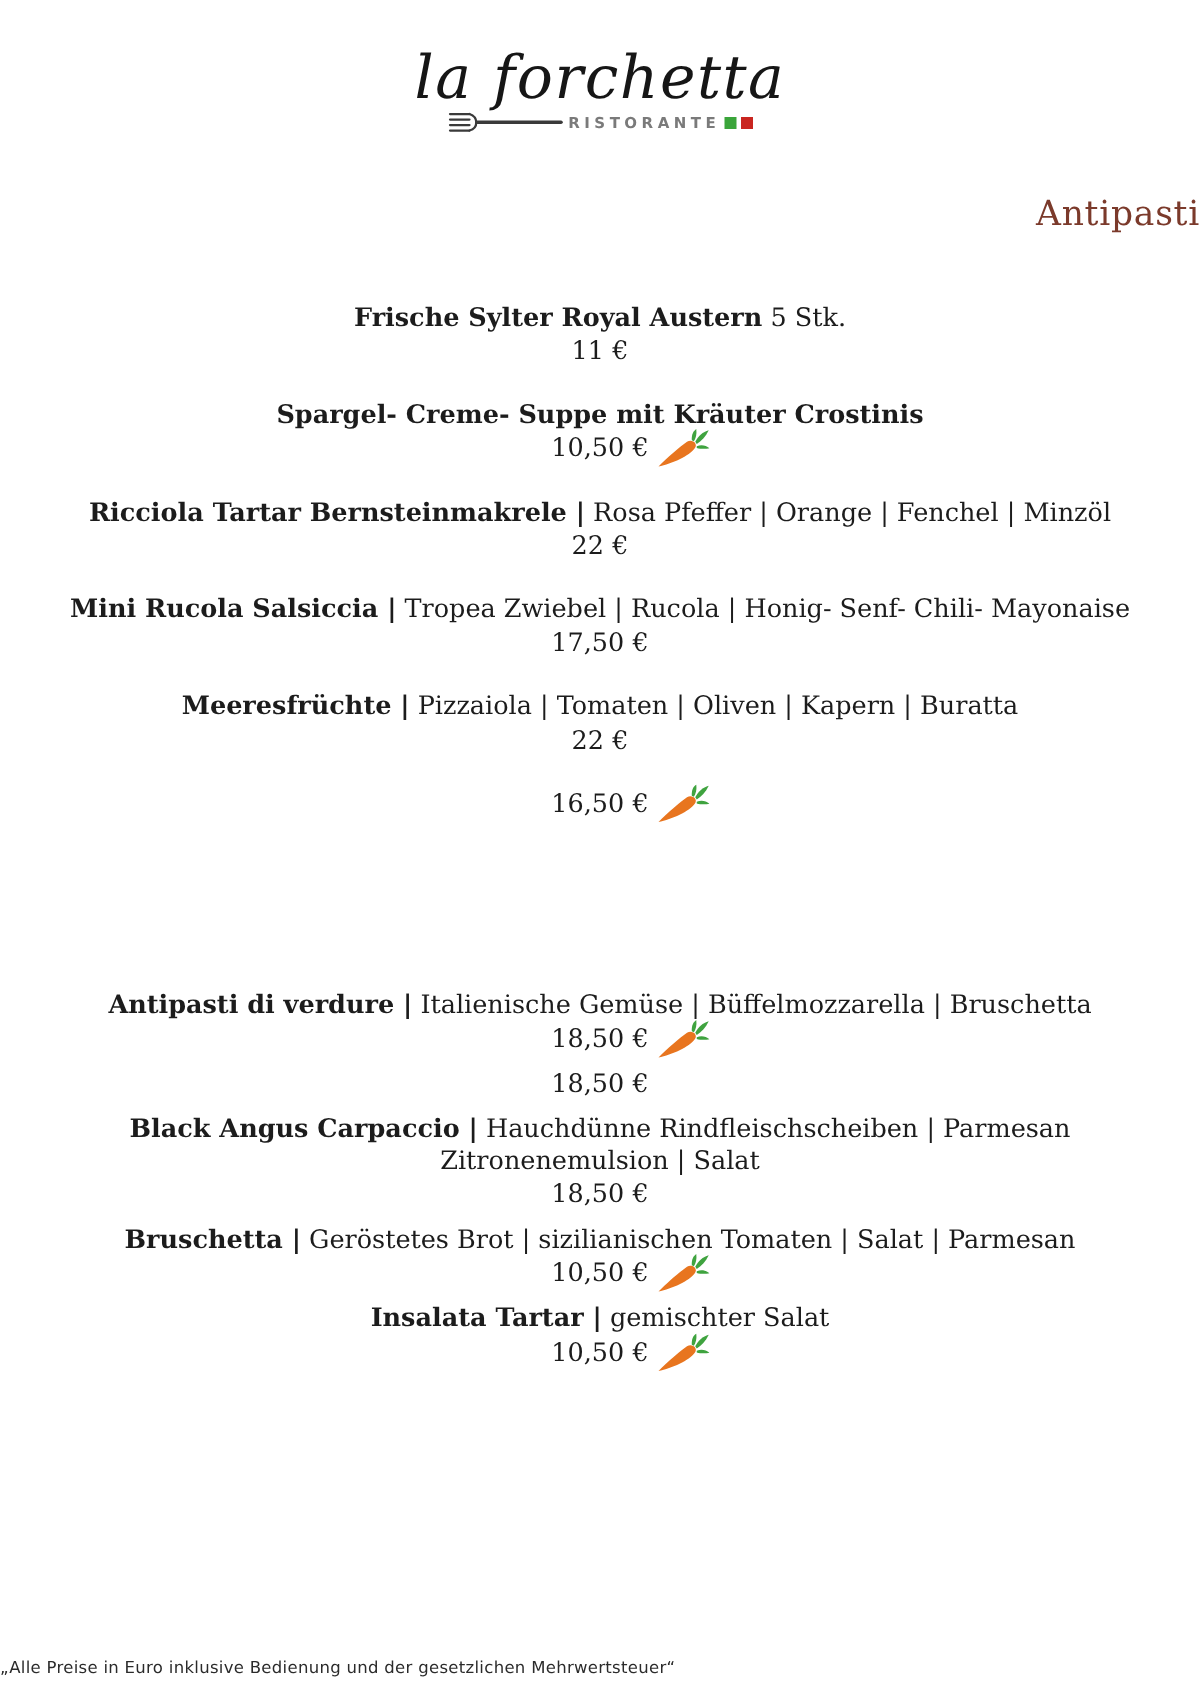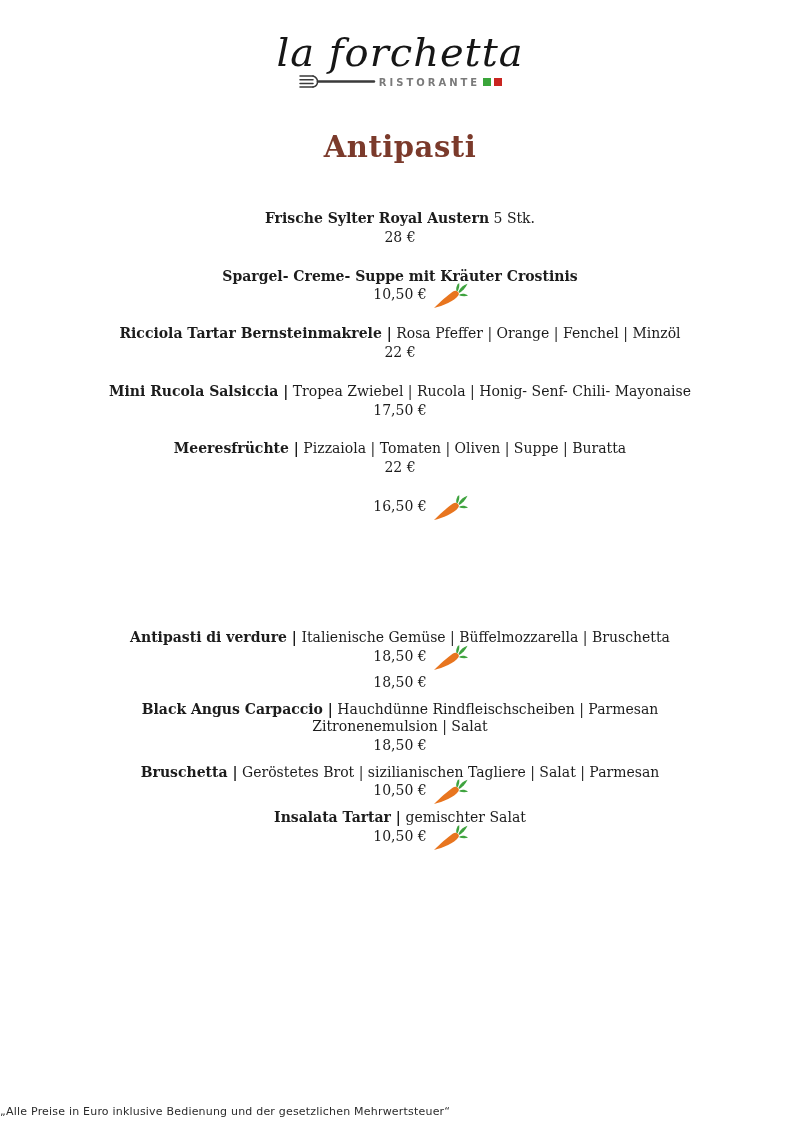--- a/index.html
+++ b/index.html
@@ -38,33 +38,33 @@
     letter-spacing: 3px;
     color: #7a7a7a;
   }
   .flag-square { width: 8px; height: 8px; display: inline-block; }
   .flag-square.green { background: var(--flag-green, #3aa53a); }
   .flag-square.red   { background: var(--flag-red, #c92520); }
 
   
   .title {
     margin: 40px 0 0 0;
-    text-align: center;
-    font-size: 29px;
-    font-weight: bold;
+    text-align: right;
+    font-size: 23px;
+    font-weight: normal;
     letter-spacing: 0.5px;
     color: var(--title-color, #7b3a2b);
   }
 
   
   .menu {
     width: 760px;
     margin: 46px auto 0 auto;
     text-align: center;
-    font-size: 14px;
+    font-size: 17px;
   }
   .group .item { margin-bottom: 22px; }
   .group.group2 .item { margin-bottom: 10px; }
   .group-gap { height: 92px; }
   .item-line { line-height: 1.2; }
   .item-name { font-weight: bold; }
   .price-line { line-height: 1.2; margin-top: 2px; }
   .price-wrap { position: relative; display: inline-block; }
   .carrot {
     position: absolute;
@@ -111,21 +111,21 @@
 
   <h1 class="title">Antipasti</h1>
 
   <main class="menu">
     <section class="group">
   <div class="item">
     <div class="item-line"><span class="item-name">Frische Sylter Royal Austern</span><span class="item-desc"> 5 Stk.</span></div>
 
     <div class="price-line">
       <span class="price-wrap">
-        <span class="item-price">28 €</span>
+        <span class="item-price">11 €</span>
         
       </span>
     </div>
   </div>
 
   <div class="item">
     <div class="item-line"><span class="item-name">Spargel- Creme- Suppe mit Kräuter Crostinis</span><span class="item-desc"></span></div>
 
     <div class="price-line">
       <span class="price-wrap">
@@ -156,21 +156,21 @@
 
     <div class="price-line">
       <span class="price-wrap">
         <span class="item-price">17,50 €</span>
         
       </span>
     </div>
   </div>
 
   <div class="item">
-    <div class="item-line"><span class="item-name">Meeresfrüchte |</span><span class="item-desc"> Pizzaiola | Tomaten | Oliven | Suppe | Buratta</span></div>
+    <div class="item-line"><span class="item-name">Meeresfrüchte |</span><span class="item-desc"> Pizzaiola | Tomaten | Oliven | Kapern | Buratta</span></div>
 
     <div class="price-line">
       <span class="price-wrap">
         <span class="item-price">22 €</span>
         
       </span>
     </div>
   </div>
 
   <div class="item">
@@ -222,21 +222,21 @@
     <div class="item-line">Zitronenemulsion | Salat</div>
     <div class="price-line">
       <span class="price-wrap">
         <span class="item-price">18,50 €</span>
         
       </span>
     </div>
   </div>
 
   <div class="item">
-    <div class="item-line"><span class="item-name">Bruschetta |</span><span class="item-desc"> Geröstetes Brot | sizilianischen Tagliere | Salat | Parmesan</span></div>
+    <div class="item-line"><span class="item-name">Bruschetta |</span><span class="item-desc"> Geröstetes Brot | sizilianischen Tomaten | Salat | Parmesan</span></div>
 
     <div class="price-line">
       <span class="price-wrap">
         <span class="item-price">10,50 €</span>
         <svg class="carrot" width="36" height="27" viewBox="0 0 36 27">
           <path class="carrot-body" d="M2 25 C8 19 16 12 21 8.5 C24.2 6.3 28.5 9.5 26.3 12.6 C22.5 18 11 23 2 25 Z"></path>
           <path class="carrot-leaf" d="M26.5 8.5 C28.5 4.5 31.5 2 35.5 0.8 C33.5 5 30.5 8 27.5 10 Z"></path>
           <path class="carrot-leaf" d="M24.2 7.5 C24 3.8 25 1.5 27.2 0 C27.6 3.6 26.9 6 25.6 8.2 Z"></path>
           <path class="carrot-leaf" d="M27.5 11.5 C30.5 10.3 33.5 10.8 36 12.8 C32.8 13.6 29.8 13.2 27.5 12.6 Z"></path>
         </svg>

